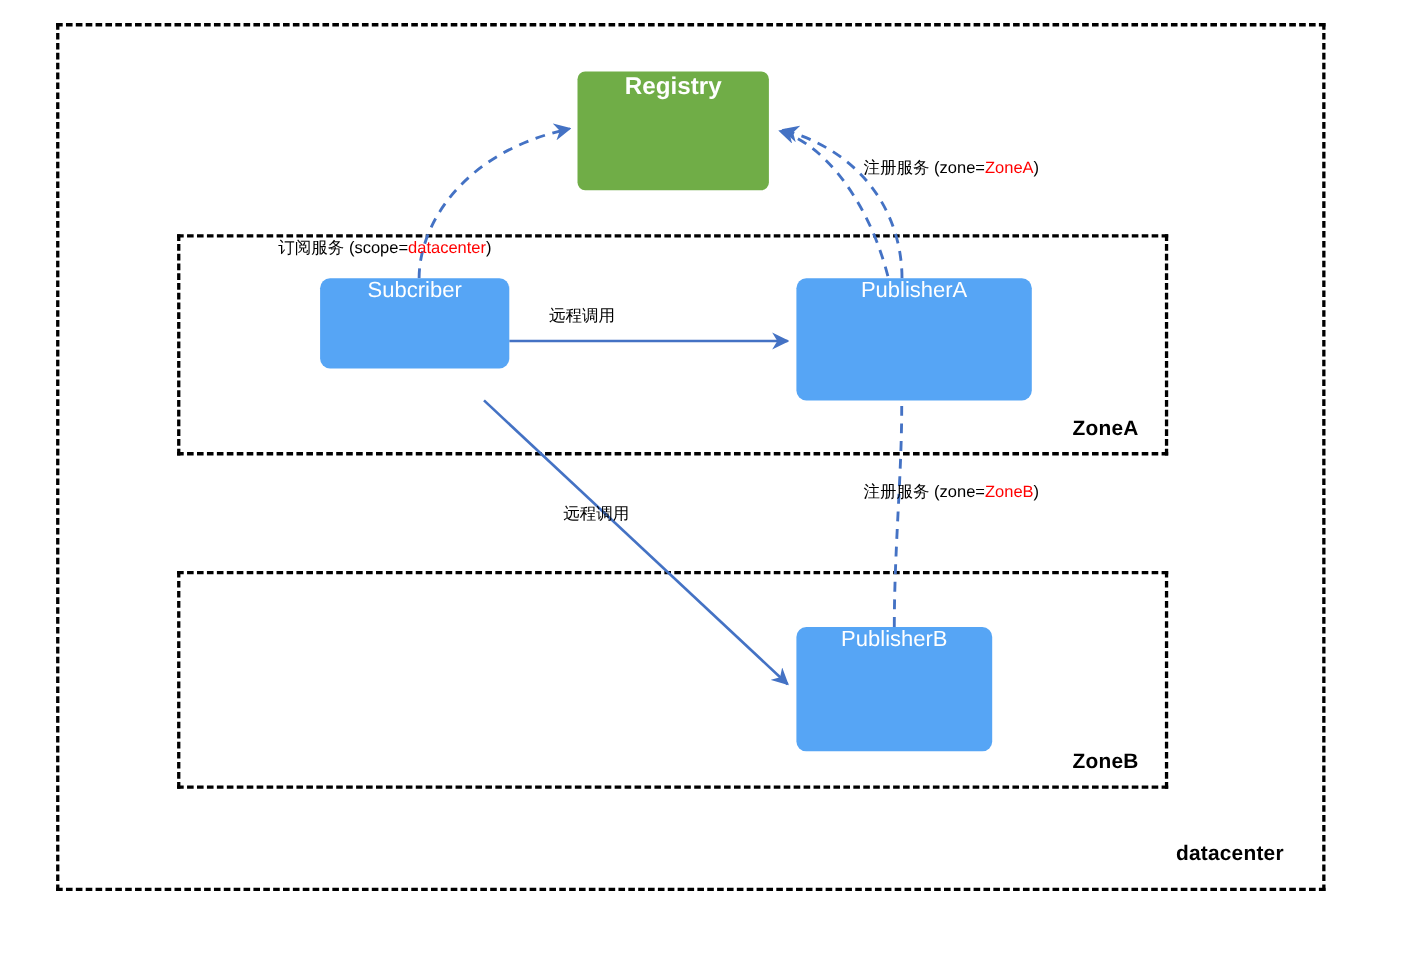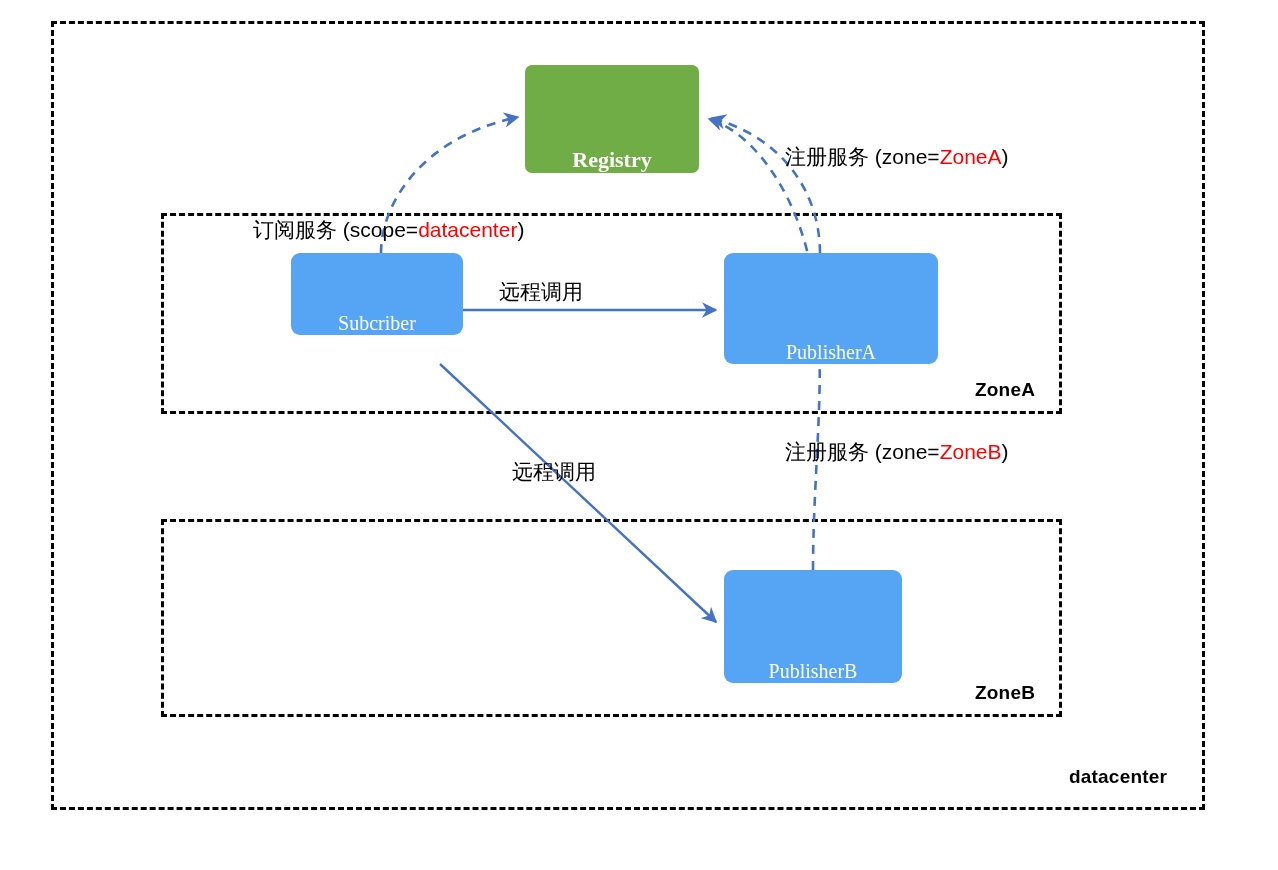--- a/index.html
+++ b/index.html
@@ -38,47 +38,46 @@
   }
   #zonea-label      { left: 975px;  top: 379px; }
   #zoneb-label      { left: 975px;  top: 682px; }
   #datacenter-label { left: 1069px; top: 766px; }
 
   
   .node {
     position: absolute;
     border-radius: 9px;
     display: flex;
-    align-items: flex-end;
+    align-items: flex-start;
     justify-content: center;
     color: #ffffff;
     box-sizing: border-box;
     z-index: 4;
-    font-family: Liberation Serif, serif;
   }
   .node.green {
     background: #70AD47;
     font-size: 22px;
     font-weight: bold;
     border-radius: 7px;
   }
   .node.blue {
     background: #56A5F5;
     font-size: 20px;
     font-weight: normal;
   }
   #registry-node   { left: 525px; top: 65px;  width: 174px; height: 108px; }
   #subcriber-node  { left: 291px; top: 253px; width: 172px; height: 82px; }
   #publishera-node { left: 724px; top: 253px; width: 214px; height: 111px; }
   #publisherb-node { left: 724px; top: 570px; width: 178px; height: 113px; }
 
   
   .edge-label {
     position: absolute;
-    font-size: 21px;
+    font-size: 15px;
     color: #000000;
     white-space: nowrap;
     z-index: 5;
     background: transparent;
     text-align: center;
   }
   .edge-label .hl { color: #FF0000; }
   #label-subscribe { left: 253px; top: 172px; margin-top: 44px; }
   #label-reg-a     { left: 785px; top: 143px; }
   #label-reg-b     { left: 785px; top: 438px; }

